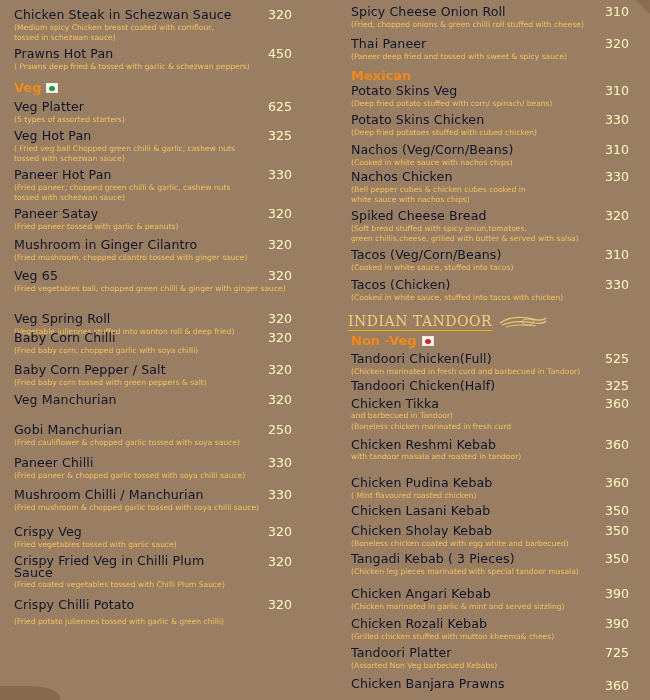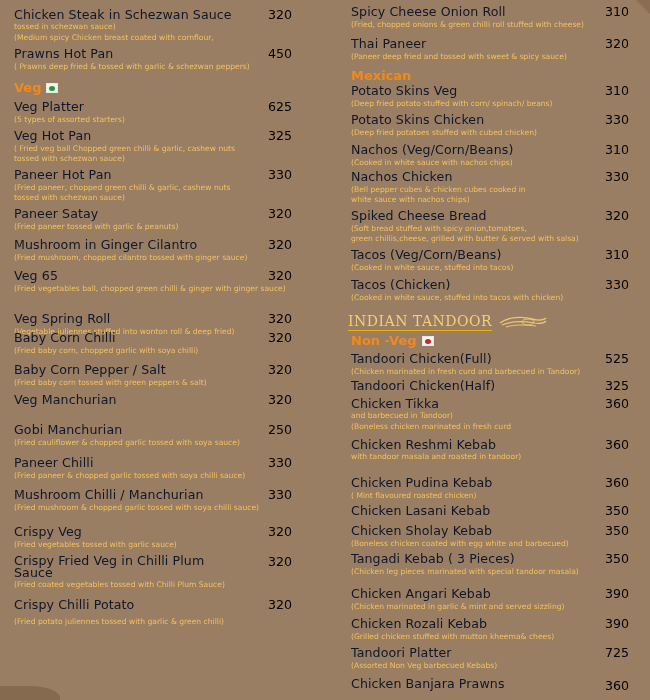--- a/index.html
+++ b/index.html
@@ -15,21 +15,21 @@
   .col-right { left: 351px; width: 280px; }
 
   .item { position: absolute; left: 0; width: 100%; }
   .item-name {
     color: #0f172a; font-size: 12.6px; line-height: 14px; white-space: nowrap;
     display: block; letter-spacing: 0.1px;
   }
   .item-name.wrap { white-space: normal; width: 215px; line-height: 12px; }
   .item-price {
     position: absolute; right: 0; top: 0;
-    color: #000000; font-size: 12.6px; line-height: 14px;
+    color: #fef9c3; font-size: 12.6px; line-height: 14px;
   }
   .col-left .item-price { right: 7px; }
   .col-right .item-price { right: 2px; }
   .item-desc {
     color: #f2c15e; font-size: 7.6px; line-height: 10px; display: block;
     white-space: nowrap; margin-top: 1px;
   }
 
   .section {
     position: absolute; left: 0;
@@ -63,22 +63,22 @@
 <body>
 
 <div class="page">
   <div class="corner-tr"></div>
   <div class="corner-bl"></div>
 
   <div class="col col-left">
     <div class="item" style="top:8px">
       <span class="item-name">Chicken Steak in Schezwan Sauce</span>
       <span class="item-price">320</span>
+      <span class="item-desc">(Medium spicy Chicken breast coated with cornflour,</span>
       <span class="item-desc" style="margin-top:0">tossed in schezwan sauce)</span>
-      <span class="item-desc">(Medium spicy Chicken breast coated with cornflour,</span>
     </div>
     <div class="item" style="top:47px">
       <span class="item-name">Prawns Hot Pan</span>
       <span class="item-price">450</span>
       <span class="item-desc">( Prawns deep fried &amp; tossed with garlic &amp; schezwan peppers)</span>
     </div>
 
     <div class="section" style="top:80px">
       <span>Veg</span>
       <span class="diet-icon">

